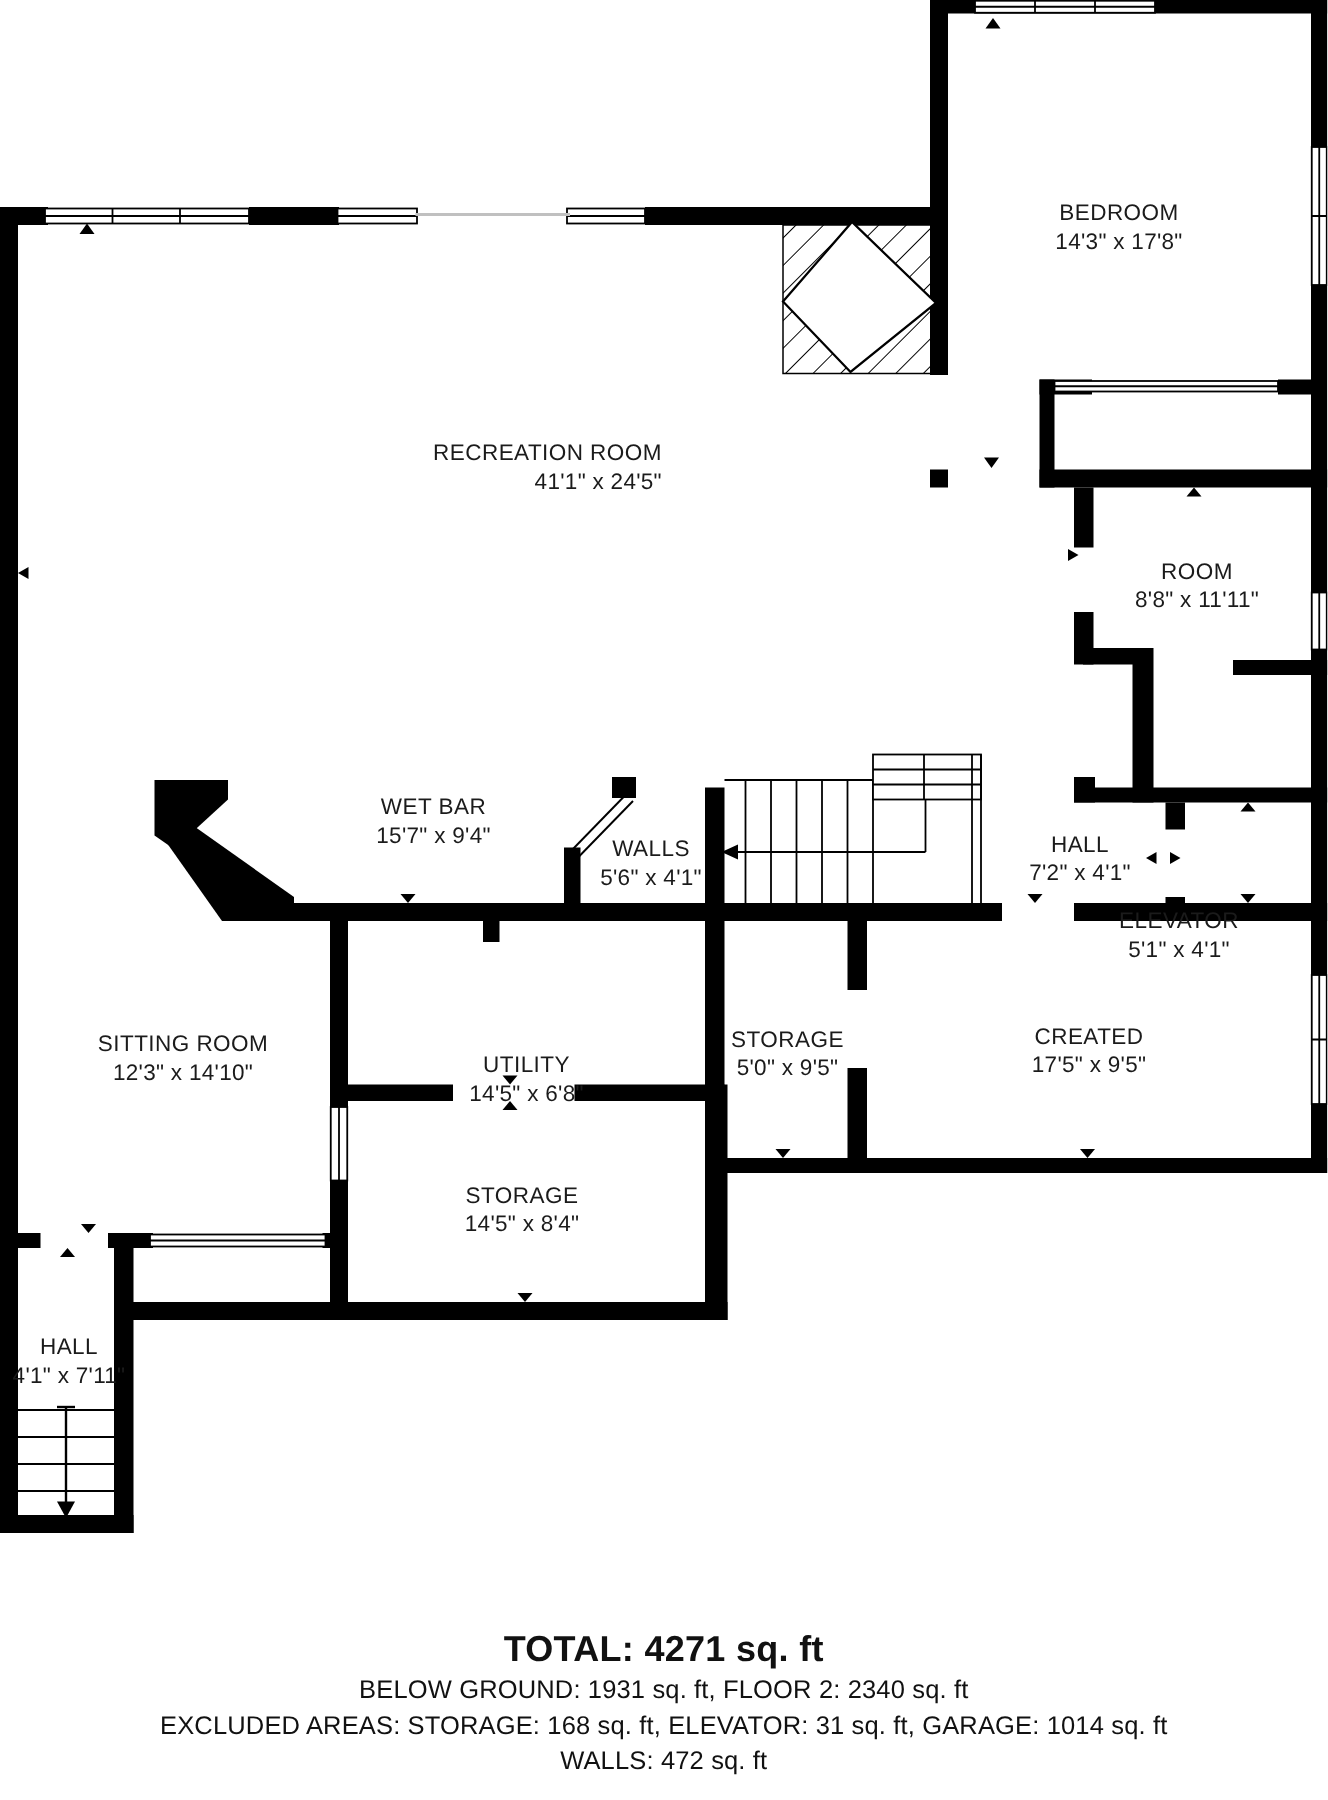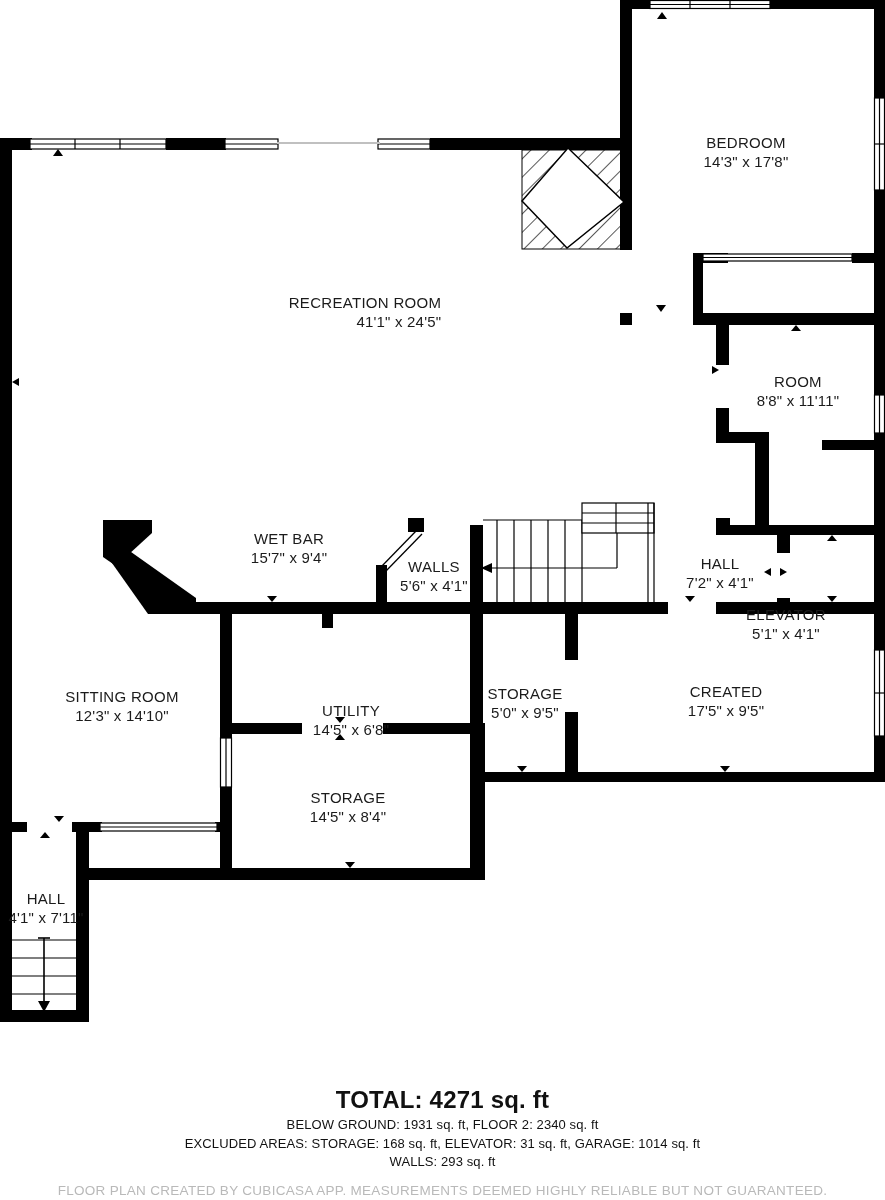--- a/index.html
+++ b/index.html
@@ -4,21 +4,21 @@
 <style>
   html,body{margin:0;padding:0;background:#fff;}
   .page{position:relative;width:885px;height:1200px;background:#fff;overflow:hidden;
         font-family:"Liberation Sans", sans-serif;}
   .plan-svg{position:absolute;left:0;top:0;}
   .room-label{position:absolute;transform:translate(-50%,-50%);text-align:center;
         color:#1b1b1b;font-size:15px;line-height:1.28;letter-spacing:.3px;white-space:nowrap;}
   .room-label .dims{letter-spacing:.2px;}
   .footer{position:absolute;left:0;top:1086px;width:885px;text-align:center;color:#111;}
   .footer .total{font-size:24px;font-weight:bold;letter-spacing:.2px;margin:0 0 3px 0;}
-  .footer .line{font-size:13px;letter-spacing:.1px;margin:0 0 3.5px 0;}
+  .footer .line{font-size:17px;letter-spacing:.1px;margin:0 0 3.5px 0;}
   .footer .disclaimer{font-size:13.5px;letter-spacing:.3px;margin-top:14px;color:#b9b9b9;}
 </style>
 </head>
 <body>
 
 <div class="page">
 
   <svg class="plan-svg" width="885" height="1040" viewBox="0 0 885 1040">
     <defs>
       <pattern id="hatch" width="13" height="13" patternUnits="userSpaceOnUse" patternTransform="rotate(45)">
@@ -238,17 +238,17 @@
   </div>
   <div class="room-label" style="left: 46px; top: 908px;">
     <div>HALL</div>
     <div class="dims">4'1" x 7'11"</div>
   </div>
 
   <div class="footer">
     <div class="total">TOTAL: 4271 sq. ft</div>
     <div class="line">BELOW GROUND: 1931 sq. ft, FLOOR 2: 2340 sq. ft</div>
     <div class="line">EXCLUDED AREAS: STORAGE: 168 sq. ft, ELEVATOR: 31 sq. ft, GARAGE: 1014 sq. ft</div>
-    <div class="line">WALLS: 293 sq. ft</div>
+    <div class="line">WALLS: 472 sq. ft</div>
     <div class="disclaimer">FLOOR PLAN CREATED BY CUBICASA APP. MEASUREMENTS DEEMED HIGHLY RELIABLE BUT NOT GUARANTEED.</div>
   </div>
 
 </div>
 
 </body></html>

